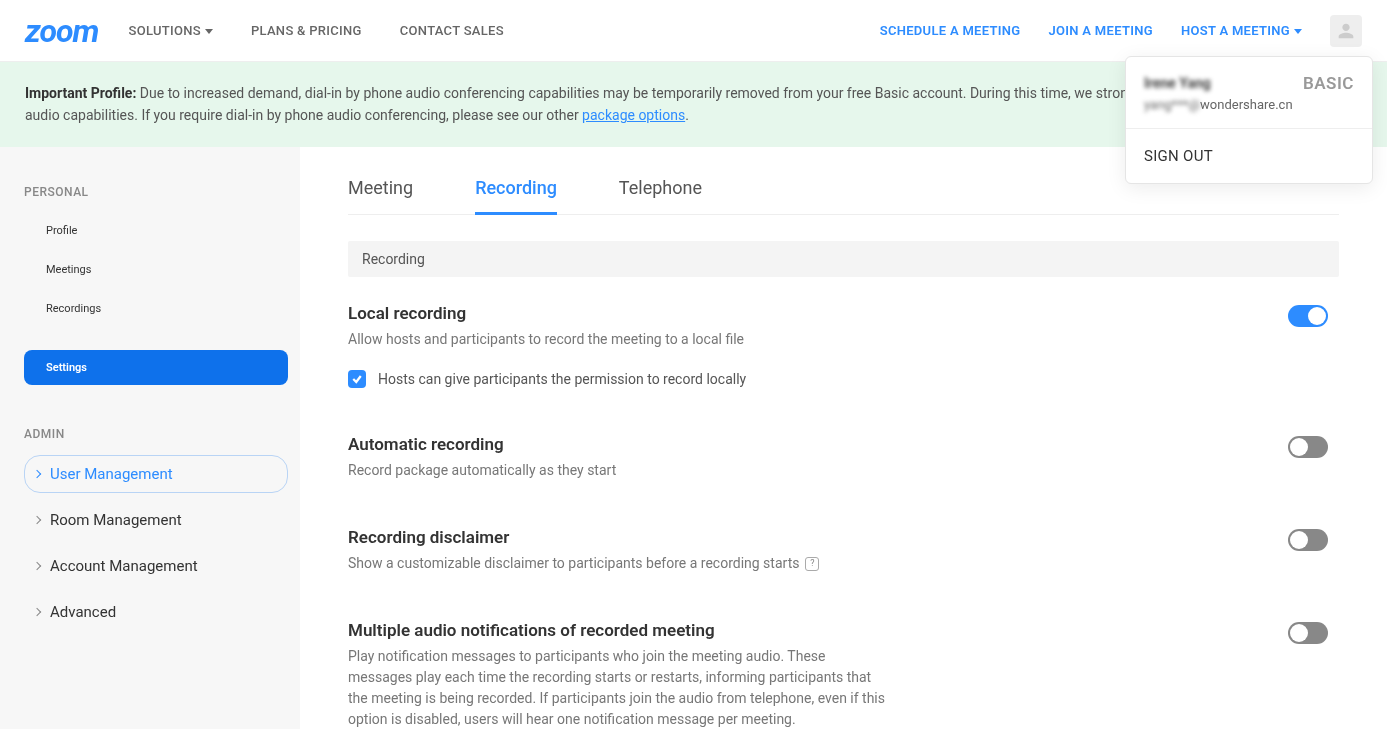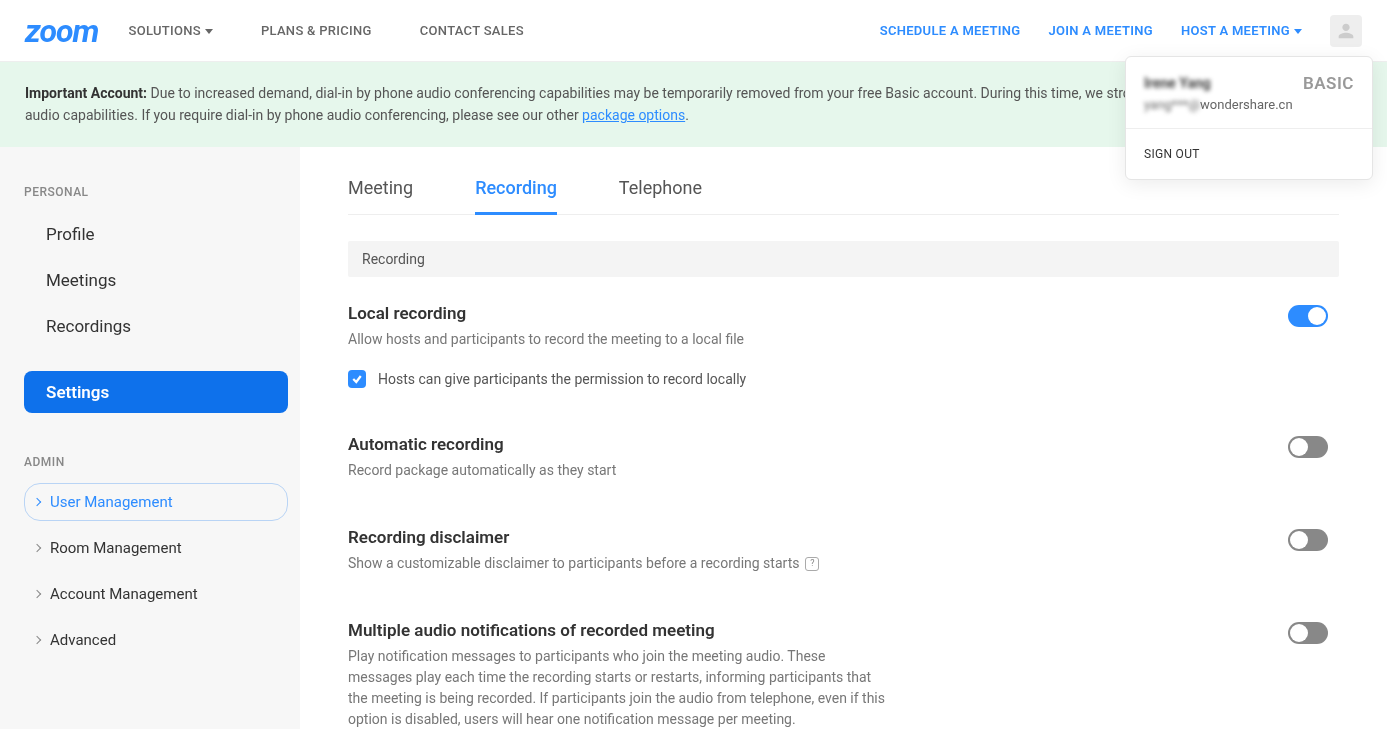--- a/index.html
+++ b/index.html
@@ -2,49 +2,49 @@
 <html><head>
 <meta charset="utf-8">
 <style>
   * { box-sizing: border-box; margin: 0; padding: 0; }
   body { font-family: -apple-system, BlinkMacSystemFont, "Segoe UI", Roboto, Arial, sans-serif; background: #fff; color: #333; font-size: 14px; width: 1387px; }
   
   
   .header { display: flex; align-items: center; justify-content: space-between; padding: 0 25px; height: 62px; border-bottom: 1px solid #eee; background: #fff; }
   .header-left { display: flex; align-items: center; gap: 30px; }
   .logo { color: #2D8CFF; font-size: 32px; font-weight: 700; letter-spacing: -1px; font-style: italic; }
-  .nav-left { display: flex; gap: 48px; }
+  .nav-left { display: flex; gap: 38px; }
   .nav-item { color: #666; font-size: 13px; font-weight: 500; letter-spacing: 0.3px; cursor: pointer; }
   .caret { display: inline-block; width: 0; height: 0; margin-left: 4px; vertical-align: middle; border-left: 4px solid transparent; border-right: 4px solid transparent; border-top: 5px solid #666; }
   .caret.blue { border-top-color: #2D8CFF; }
   .nav-right { display: flex; align-items: center; gap: 28px; }
   .nav-right .nav-link { color: #2D8CFF; font-size: 13px; font-weight: 600; letter-spacing: 0.3px; cursor: pointer; }
   .avatar { width: 32px; height: 32px; background: #eee; border-radius: 4px; display: flex; align-items: center; justify-content: center; cursor: pointer; }
   .avatar svg { width: 22px; height: 22px; fill: #ccc; }
   
   
   .profile-dropdown { position: absolute; top: 56px; right: 14px; width: 248px; background: #fff; border: 1px solid #e5e5e5; border-radius: 6px; box-shadow: 0 4px 20px rgba(0,0,0,0.08); z-index: 100; }
   .profile-top { padding: 16px 18px; border-bottom: 1px solid #eee; }
   .profile-row1 { display: flex; justify-content: space-between; align-items: center; margin-bottom: 4px; }
   .profile-name { color: #333; font-weight: 600; filter: blur(2px); }
   .profile-badge { color: #999; font-size: 17px; font-weight: 600; letter-spacing: 0.5px; }
   .profile-email { color: #666; font-size: 13px; }
   .profile-email .blur { filter: blur(2px); }
-  .signout { padding: 18px; font-size: 12px; color: #333; cursor: pointer; letter-spacing: 0.3px; }
+  .signout { padding: 18px; font-size: 15px; color: #333; cursor: pointer; letter-spacing: 0.3px; }
   
   
   .banner { background: #e6f7ec; padding: 20px 25px; color: #555; font-size: 14px; line-height: 1.6; }
   .banner b { color: #333; }
   .banner a { color: #2D8CFF; text-decoration: underline; }
   
   
   .layout { display: flex; }
   .sidebar { width: 300px; background: #f7f7f7; padding: 28px 12px 28px 24px; min-height: 580px; }
   .side-heading { color: #888; font-size: 12px; font-weight: 500; letter-spacing: 0.5px; margin-bottom: 14px; margin-top: 10px; }
-  .side-item { display: block; padding: 11px 22px; color: #333; font-size: 17px; border-radius: 8px; margin-bottom: 4px; cursor: pointer; }
+  .side-item { display: block; padding: 11px 22px; color: #333; font-size: 11px; border-radius: 8px; margin-bottom: 4px; cursor: pointer; }
   .side-item.active { background: #0E71EB; color: #fff; font-weight: 600; margin-top: 24px; }
   .admin-item { display: flex; align-items: center; gap: 10px; padding: 10px 10px; color: #333; font-size: 15px; cursor: pointer; margin-bottom: 8px; border-radius: 16px; }
   .admin-item.selected { border: 1px solid #b9d4f5; color: #2D8CFF; padding: 9px 9px; }
   .chevron { display: inline-block; width: 6px; height: 6px; border-right: 1.5px solid #888; border-bottom: 1.5px solid #888; transform: rotate(-45deg); }
   .admin-item.selected .chevron { border-color: #2D8CFF; }
   
   
   .main { flex: 1; padding: 30px 48px; }
   .tabs { display: flex; gap: 62px; border-bottom: 1px solid #eee; margin-bottom: 26px; }
   .tab { padding-bottom: 14px; font-size: 18px; color: #555; cursor: pointer; border-bottom: 3px solid transparent; margin-bottom: -1px; }
@@ -97,21 +97,21 @@
     <div class="profile-row1">
       <span class="profile-name">Irene Yang</span>
       <span class="profile-badge">BASIC</span>
     </div>
     <div class="profile-email"><span class="blur">yang***@</span><span>wondershare.cn</span></div>
   </div>
   <div class="signout">SIGN OUT</div>
 </div>
 
 <div class="banner">
-  <b>Important Account:</b><span> Due to increased demand, dial-in by phone audio conferencing capabilities may be temporarily removed from your free Basic account. During this time, we strongly recommend using our computer audio capabilities. If you require dial-in by phone audio conferencing, please see our other </span><a href="#">package options</a><span>.</span>
+  <b>Important Profile:</b><span> Due to increased demand, dial-in by phone audio conferencing capabilities may be temporarily removed from your free Basic account. During this time, we strongly recommend using our computer audio capabilities. If you require dial-in by phone audio conferencing, please see our other </span><a href="#">package options</a><span>.</span>
 </div>
 
 <div class="layout">
   <div class="sidebar">
     <div class="side-heading">PERSONAL</div>
     <div class="side-item">Profile</div>
     <div class="side-item">Meetings</div>
     <div class="side-item">Recordings</div>
     <div class="side-item active">Settings</div>
 

